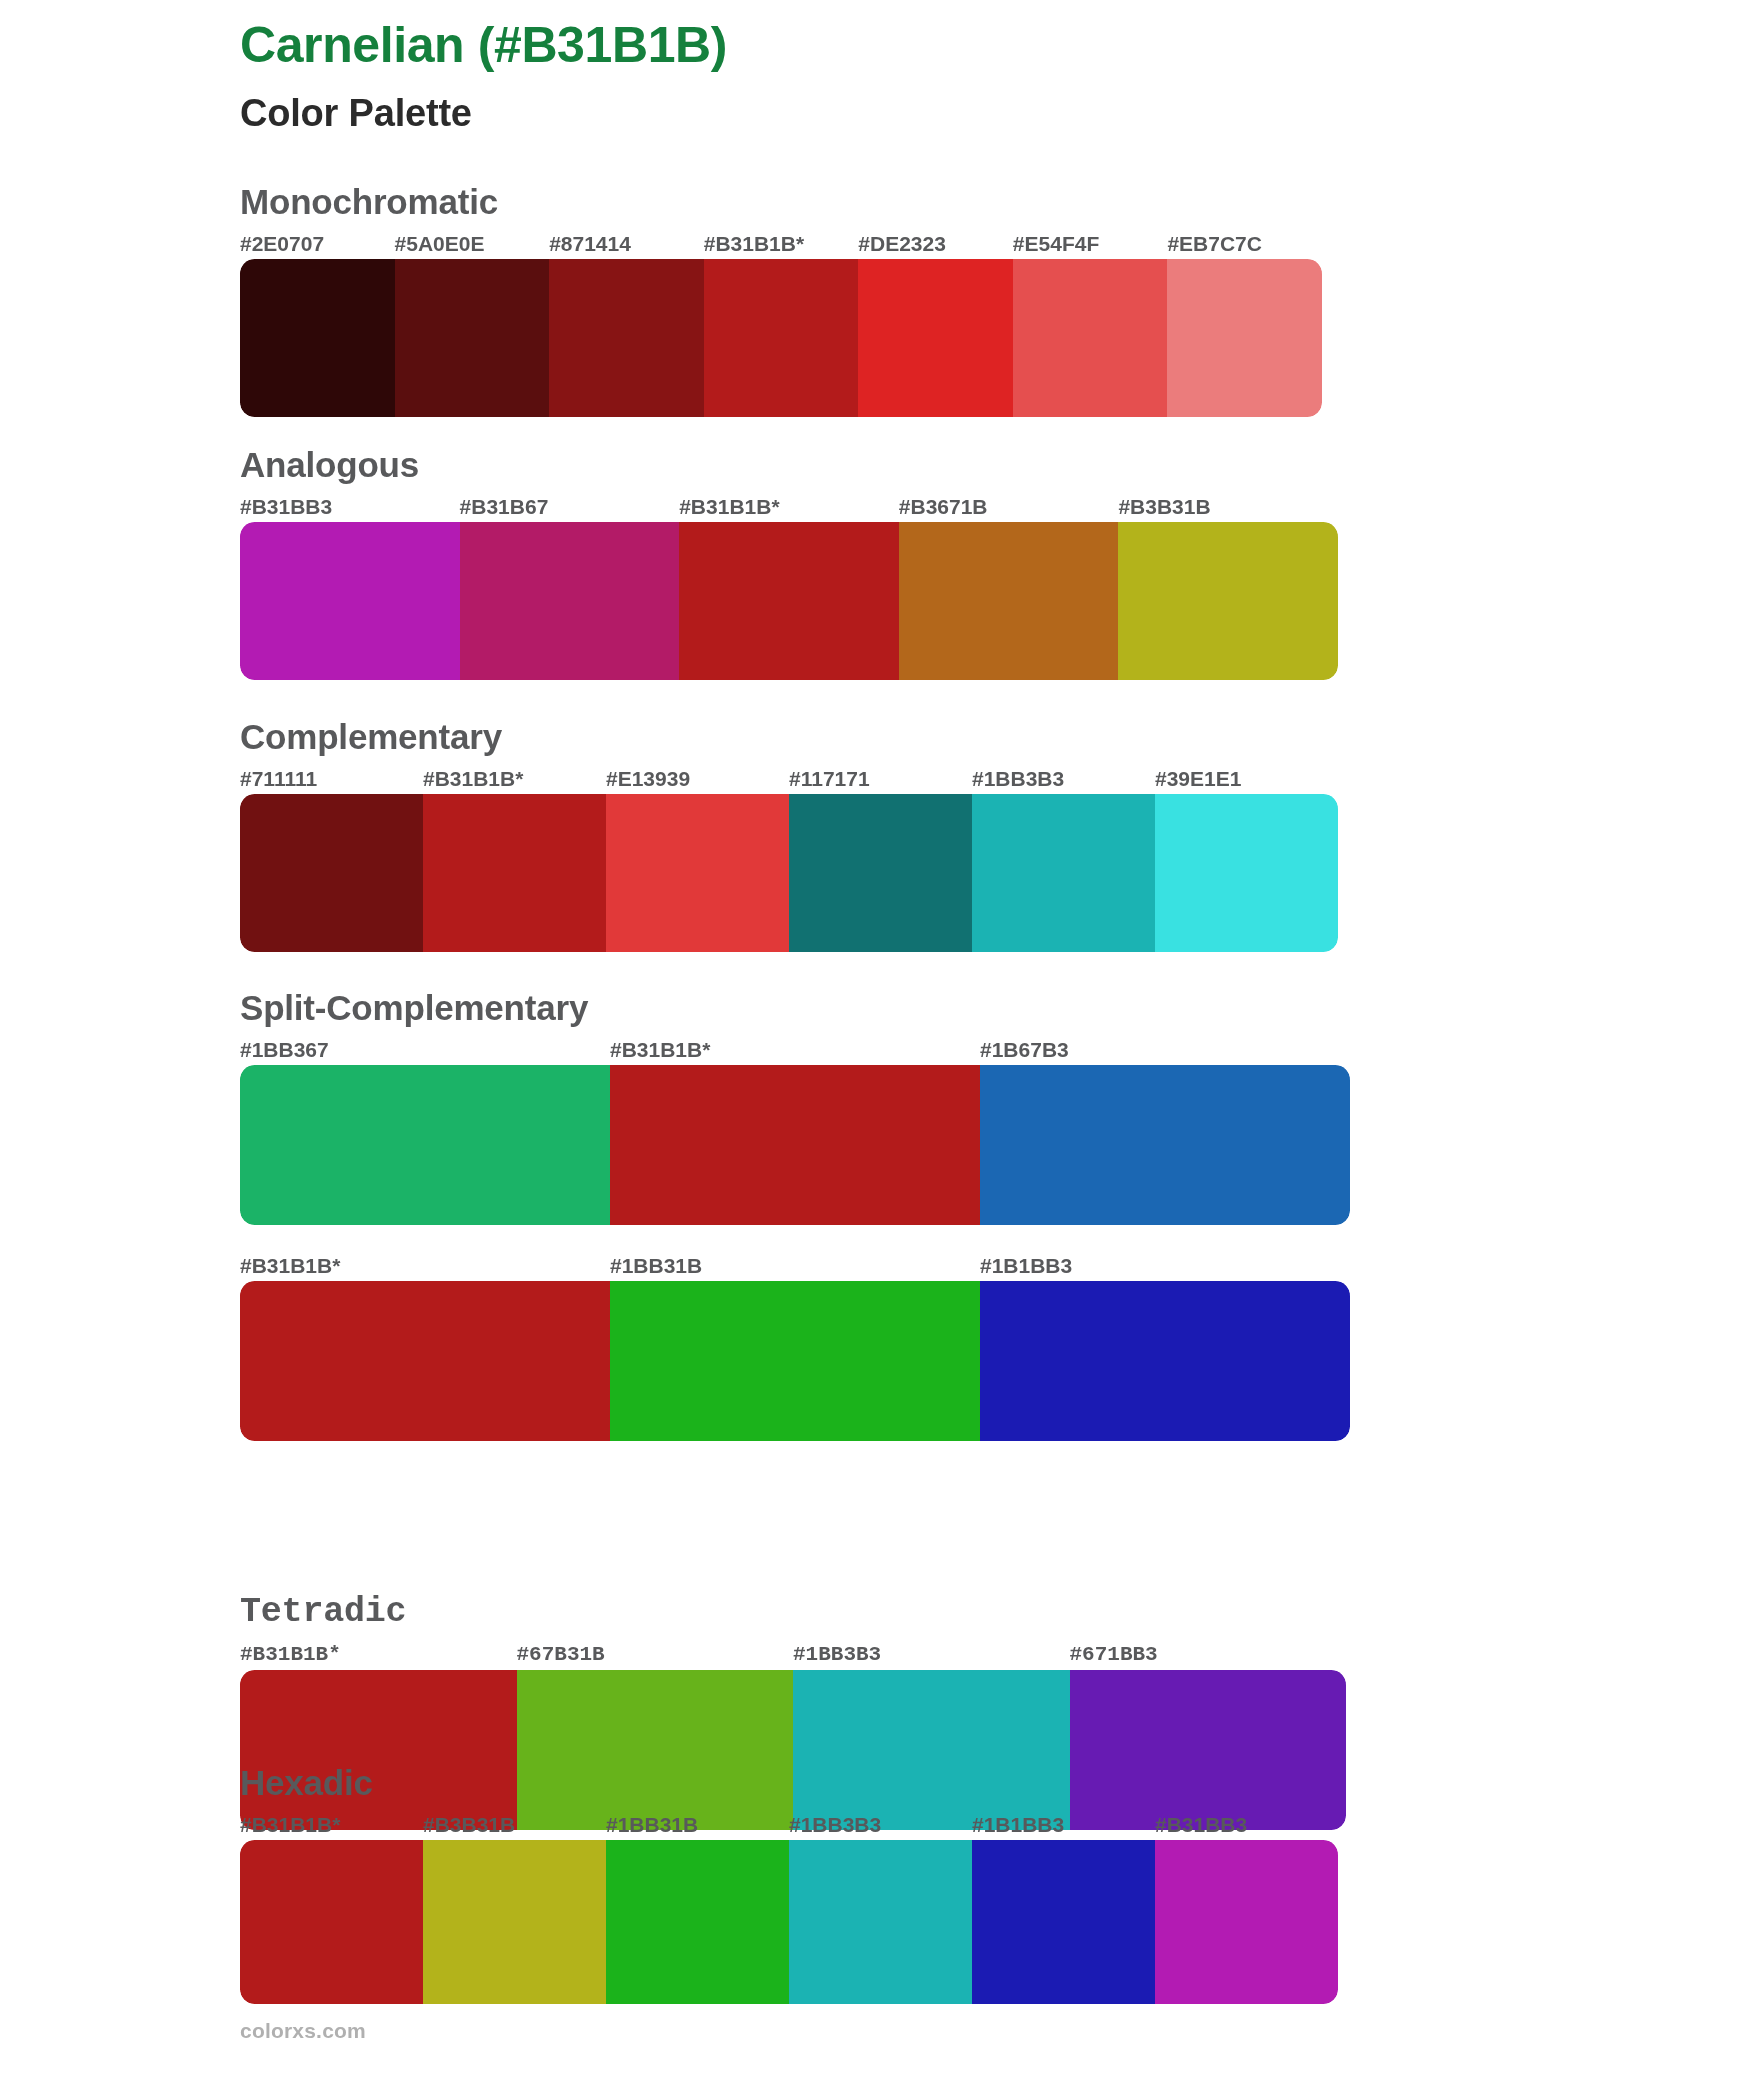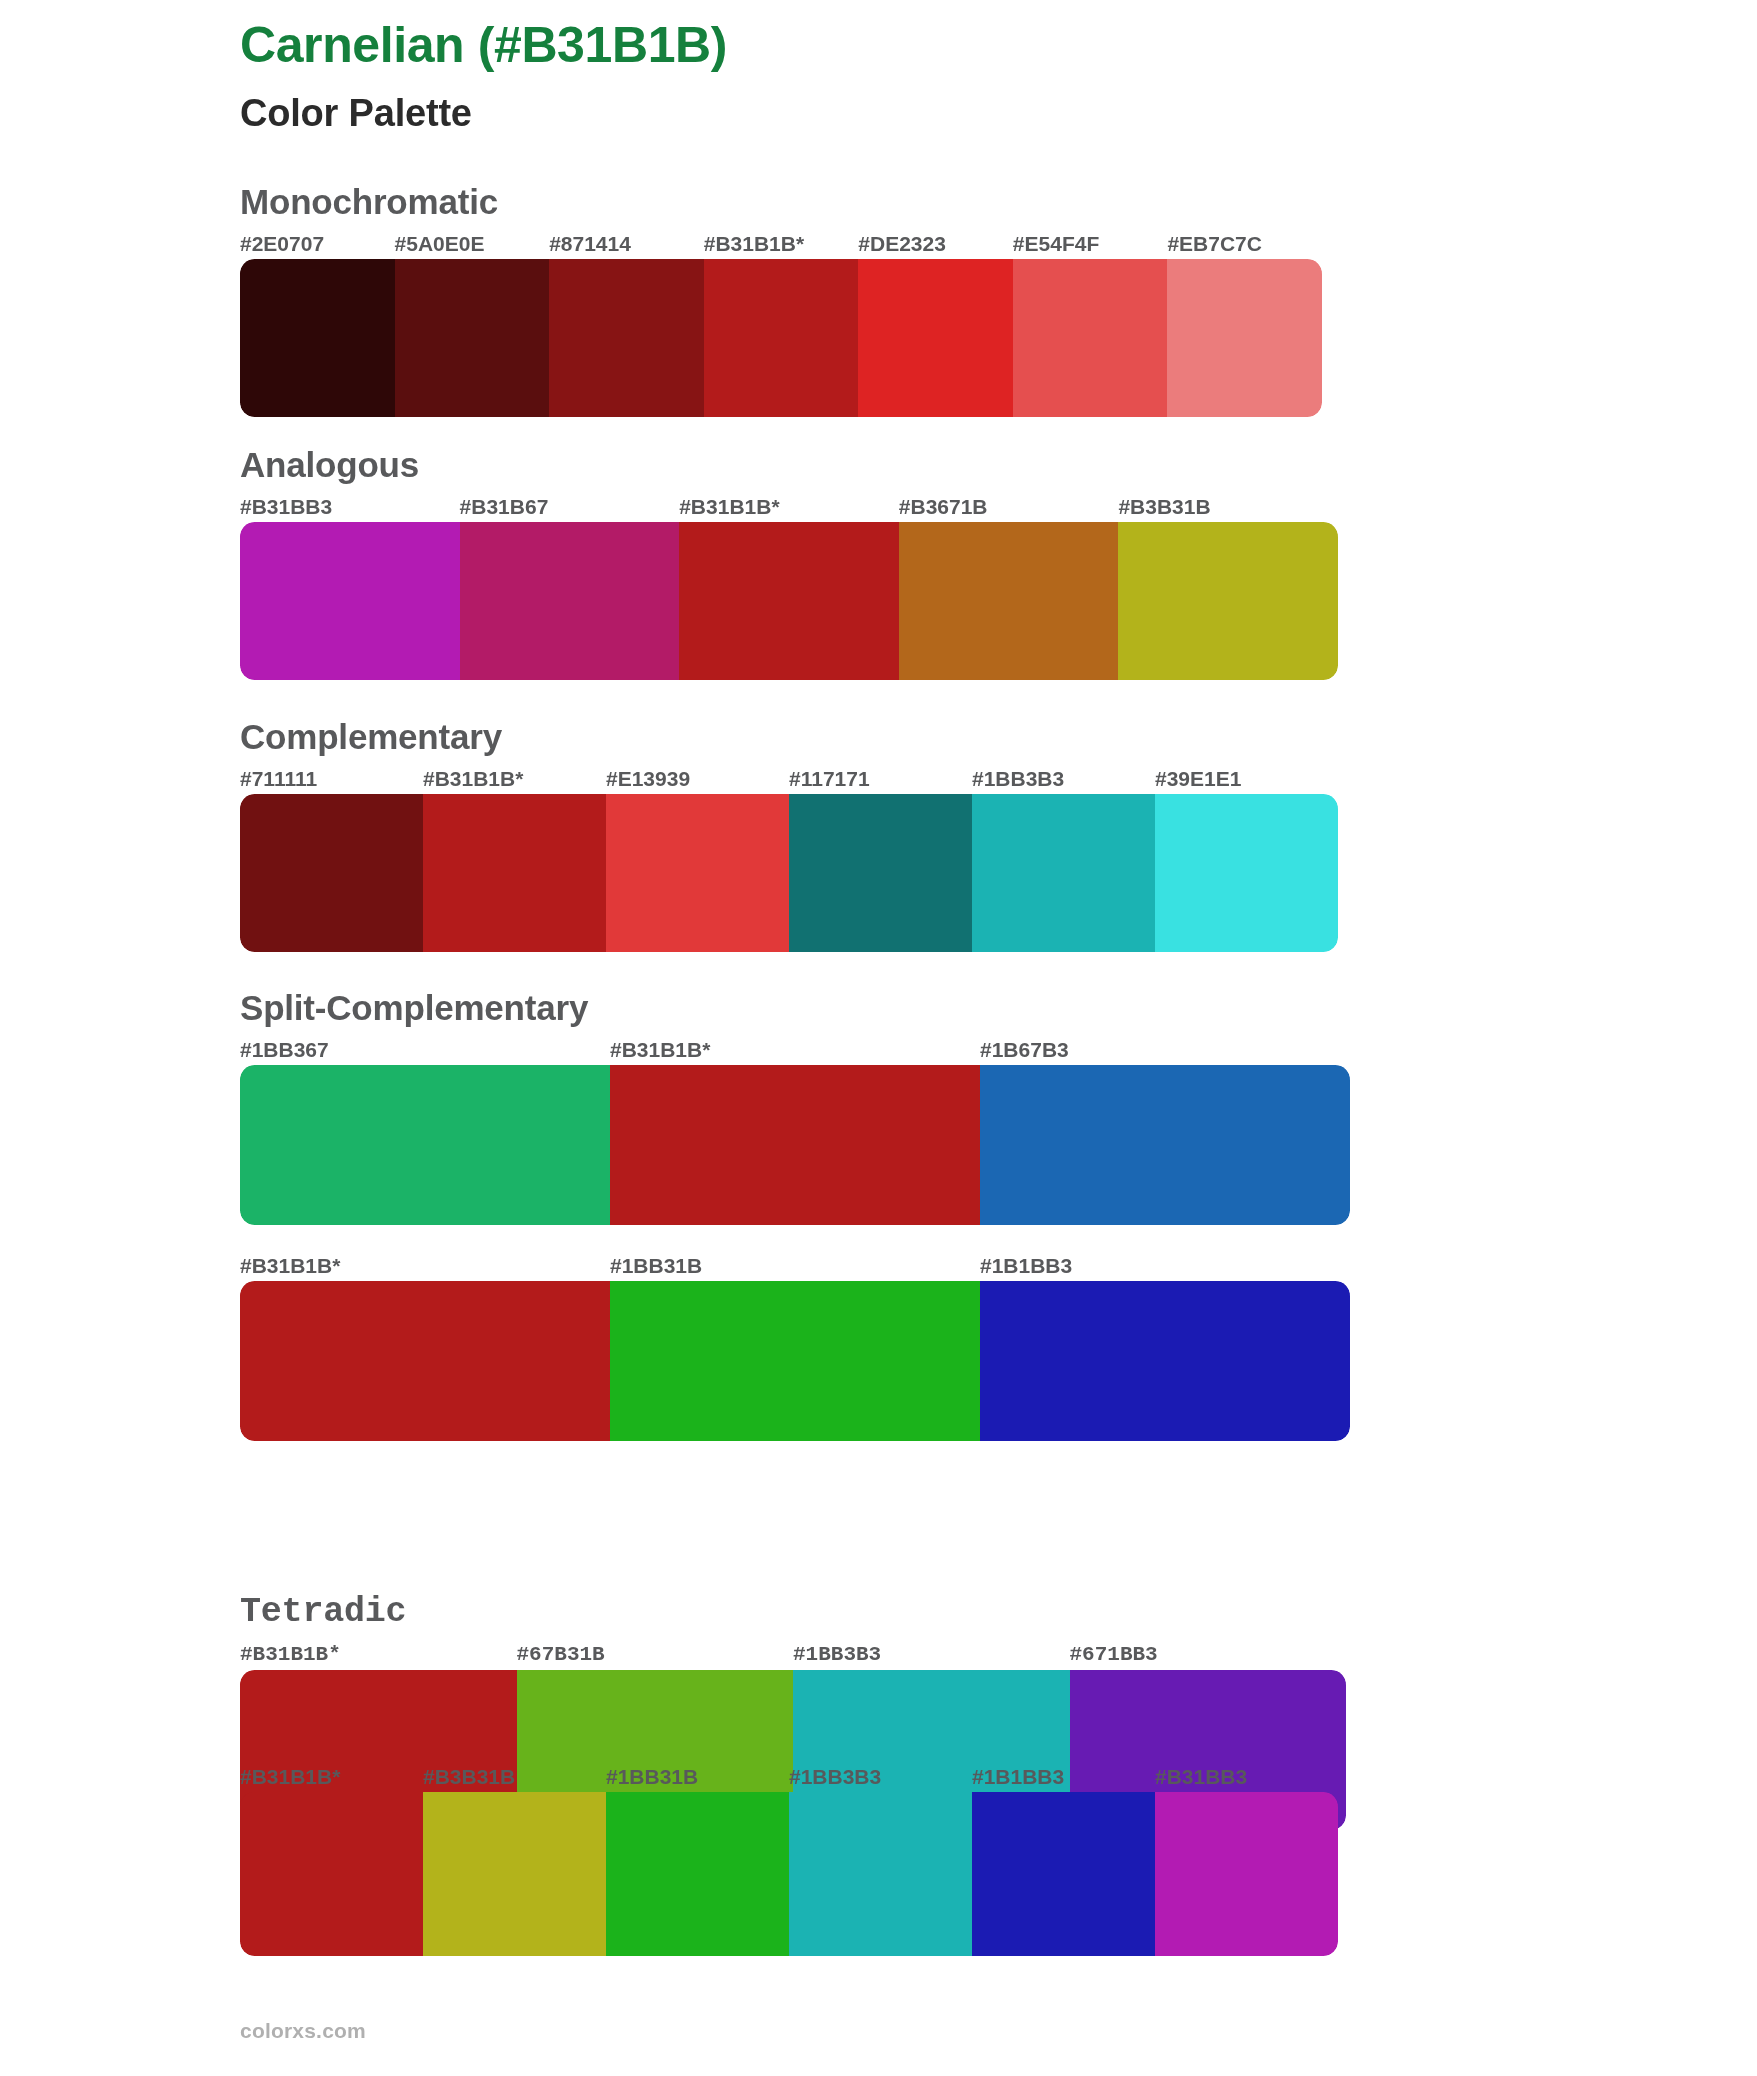--- a/index.html
+++ b/index.html
@@ -211,20 +211,21 @@
           <div class="swatch-label" style="left: 75%;">#671BB3</div>
         </div>
         <div class="swatch-row" style="height: 160px;">
           <div class="swatch" style="background: rgb(179, 27, 27);"></div>
           <div class="swatch" style="background: rgb(103, 179, 27);"></div>
           <div class="swatch" style="background: rgb(27, 179, 179);"></div>
           <div class="swatch" style="background: rgb(103, 27, 179);"></div>
         </div>
       </div>
       <div class="section" style="top: 1765px; width: 1098px;">
+        <div class="section-title">Hexadic</div>
         <div class="swatch-labels">
           <div class="swatch-label" style="left: 0%;">#B31B1B*</div>
           <div class="swatch-label" style="left: 16.6667%;">#B3B31B</div>
           <div class="swatch-label" style="left: 33.3333%;">#1BB31B</div>
           <div class="swatch-label" style="left: 50%;">#1BB3B3</div>
           <div class="swatch-label" style="left: 66.6667%;">#1B1BB3</div>
           <div class="swatch-label" style="left: 83.3333%;">#B31BB3</div>
         </div>
         <div class="swatch-row" style="height: 164px;">
           <div class="swatch" style="background: rgb(179, 27, 27);"></div>

